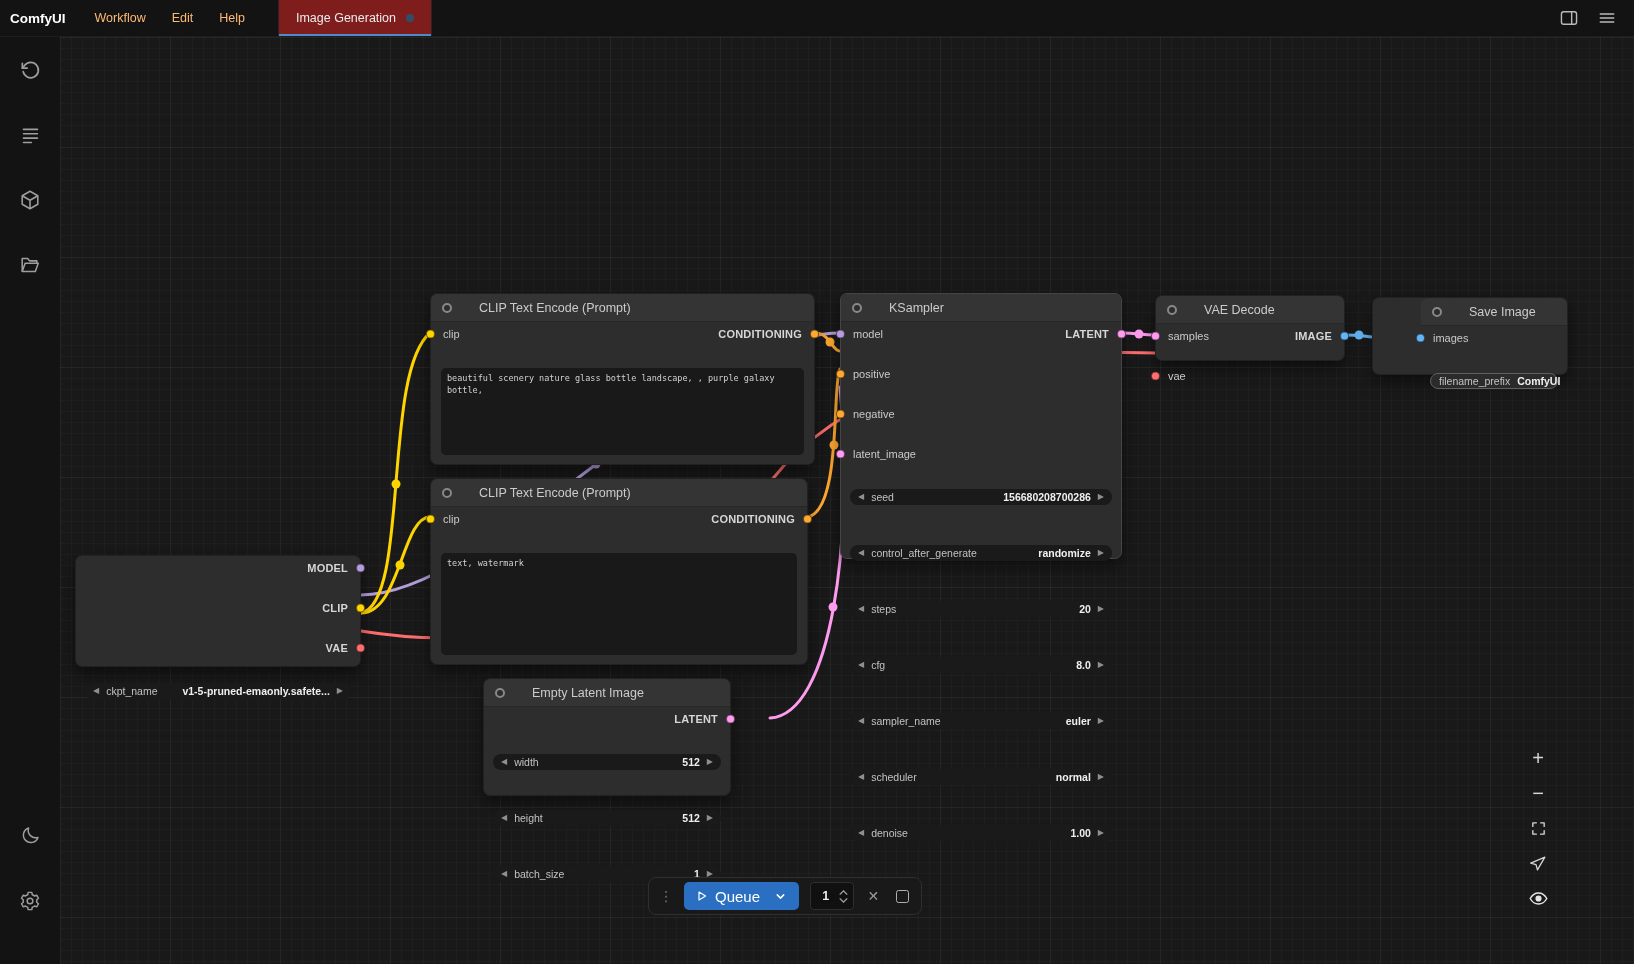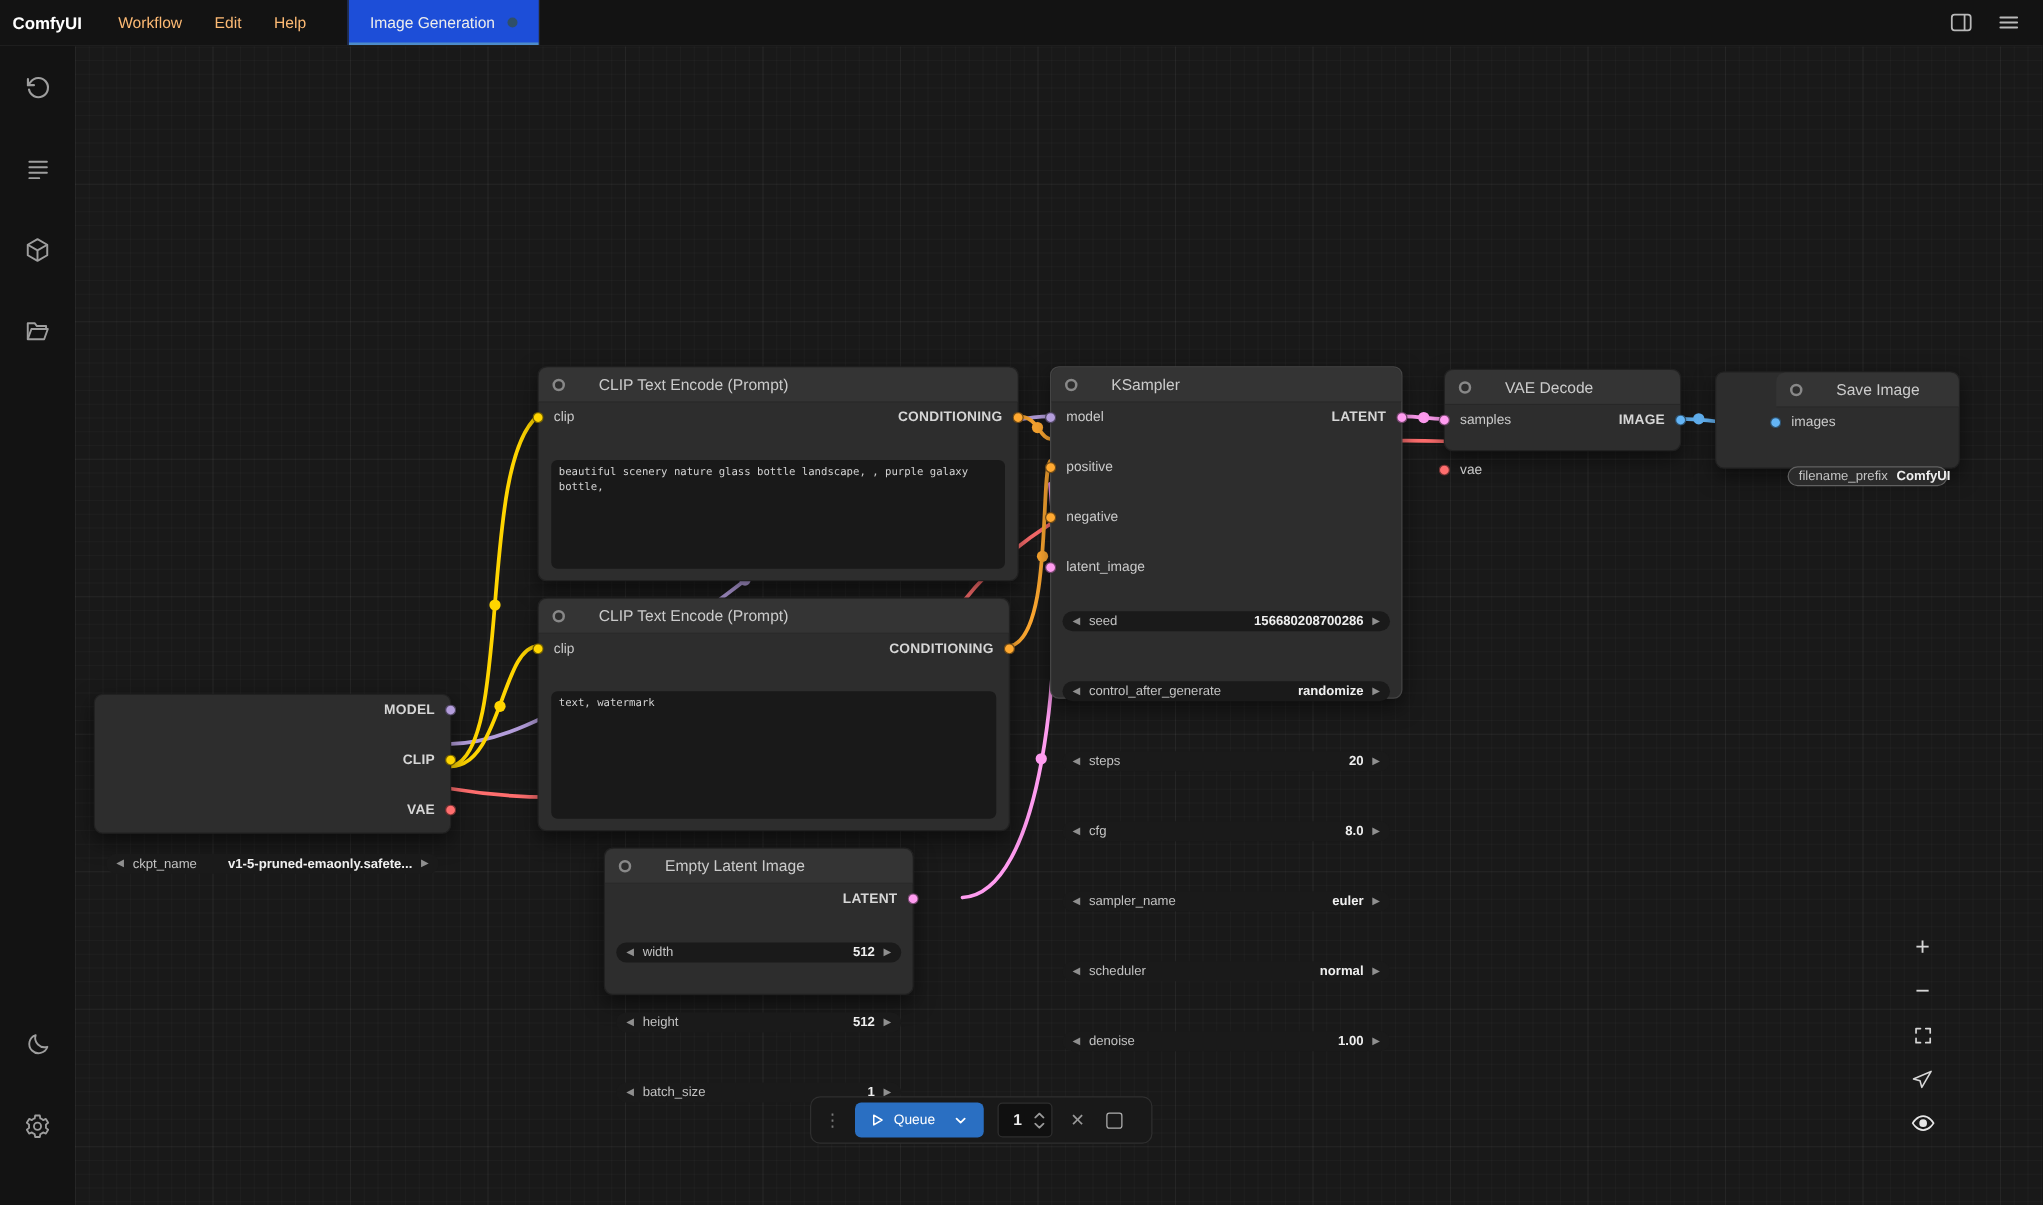--- a/index.html
+++ b/index.html
@@ -7,21 +7,21 @@
     font-family:"Liberation Sans", sans-serif; }
 
   
   .topbar { position:absolute; top:0; left:0; width:1634px; height:37px; background:#131313;
     display:flex; align-items:stretch; z-index:10; border-bottom:1px solid #1e1e1e; }
   .logo { display:flex; align-items:center; padding:0 16px 0 10px; font-weight:700;
     font-size:13.5px; color:#ffffff; }
   .menus { display:flex; align-items:stretch; }
   .menu-item { display:flex; align-items:center; padding:0 13px; font-size:12.5px; color:#fdba74; cursor:default; }
   .tab { margin-left:20px; display:flex; align-items:center; gap:10px; padding:0 17px;
-    background:#1d4ed8; border-left:1px solid #242424; border-right:1px solid #242424;
+    background:#7f1d1d; border-left:1px solid #242424; border-right:1px solid #242424;
     box-shadow:inset 0 -2px 0 #4e8cc9; font-size:12.5px; color:#ececec; }
   .tab-dot { width:8px; height:8px; border-radius:50%; background:#2f4f68; }
   .topbar-icons { margin-left:auto; display:flex; align-items:center; gap:20px; padding-right:18px; }
   .tb-icon { display:flex; align-items:center; }
 
   
   .sidebar { position:absolute; left:0; top:37px; width:60px; height:927px; background:#131313;
     display:flex; flex-direction:column; align-items:center; padding:20px 0 50px; z-index:9; }
   .sb-top { display:flex; flex-direction:column; align-items:center; gap:39px; }
   .sb-bottom { margin-top:auto; display:flex; flex-direction:column; align-items:center; gap:40px; }
@@ -65,21 +65,21 @@
   .prompt-box { flex:1; margin:3px 10px 9px; background:#191919; border-radius:5px; padding:5px 6px;
     font-family:"DejaVu Sans Mono", monospace; font-size:8.5px; color:#d2d2d2; line-height:1.4;
     overflow:hidden; }
 
   
   .queue-bar { position:absolute; left:588px; top:840px; width:274px; height:38px; background:#191919;
     border:1px solid #2f2f2f; border-radius:8px; display:flex; align-items:center; padding:0 10px;
     gap:11px; z-index:5; }
   .drag-handle { color:#777; font-size:14px; line-height:1; }
   .queue-btn { height:28px; background:#2a6fc2; border-radius:5px; display:flex; align-items:center;
-    gap:7px; padding:0 12px; color:#fff; font-size:11px; cursor:default; }
+    gap:7px; padding:0 12px; color:#fff; font-size:15px; cursor:default; }
   .queue-btn .chev { margin-left:7px; display:flex; }
   .count-box { width:44px; height:28px; background:#101010; border:1px solid #2e2e2e; border-radius:4px;
     display:flex; align-items:center; padding:0 5px; gap:3px; }
   .count-val { flex:1; text-align:center; font-size:12.5px; font-weight:700; color:#ececec; }
   .spin { display:flex; flex-direction:column; gap:3px; }
   .icon-btn { display:flex; align-items:center; justify-content:center; width:18px; height:18px; }
   .x-glyph { font-size:14px; color:#999; line-height:1; }
   .stop-sq { width:13px; height:13px; border:1.5px solid #b0b0b0; border-radius:2.5px; }
 
   

